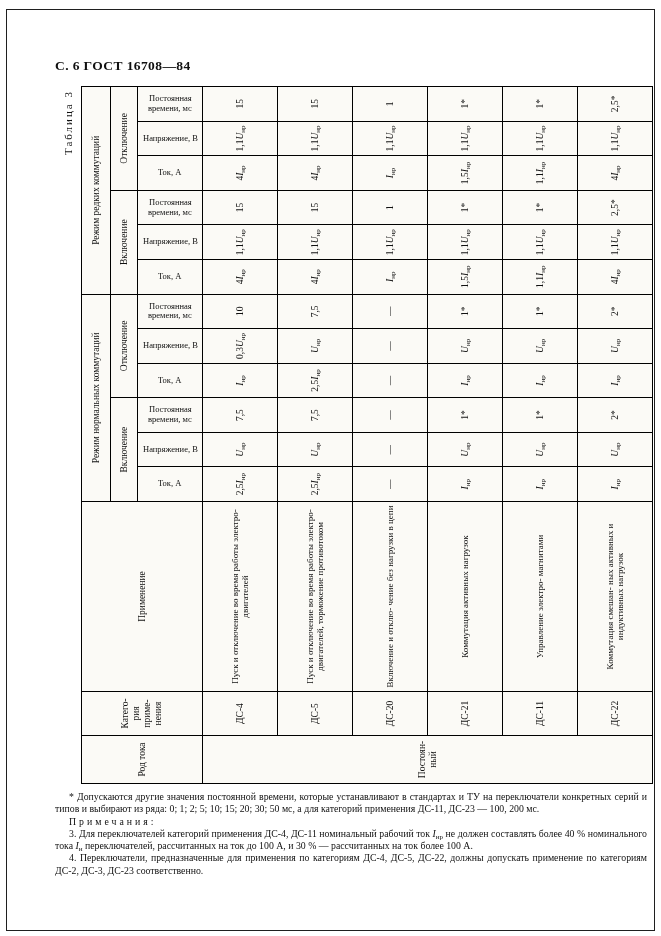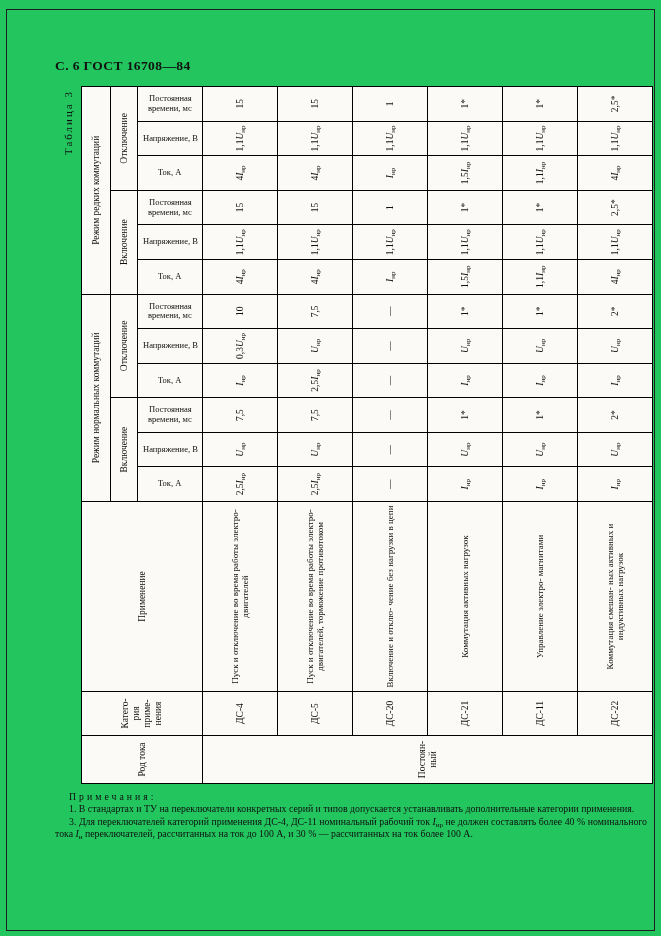--- a/index.html
+++ b/index.html
@@ -4,21 +4,21 @@
 <style>
   html,body{margin:0;padding:0;}
   body{
     width:661px;height:936px;overflow:hidden;
     background:#e9e7e2;
     font-family:"Liberation Serif","DejaVu Serif",serif;
     color:#111;
   }
   .page{
     position:relative;width:661px;height:936px;
-    background:#22c55e;
+    background:#ffffff;
   }
   .frame{
     position:absolute;left:6px;top:9px;right:6px;bottom:5px;
     border:1px solid #1f1f1f;pointer-events:none;
   }
   .page-header{
     position:absolute;left:55px;top:58px;
     font-size:13.5px;font-weight:bold;letter-spacing:.4px;white-space:nowrap;
   }
   
@@ -228,17 +228,18 @@
             <td class="val">4<i>I</i><sub>нр</sub></td>
             <td class="val">1,1<i>U</i><sub>нр</sub></td>
             <td class="val">2,5*</td>
           </tr>
         </tbody>
       </table>
     </div>
   </div>
 
   <div class="notes">
+    <p class="fn">* Допускаются другие значения постоянной времени, которые устанавливают в стандартах и ТУ на переключатели конкретных серий и типов и выбирают из ряда: 0; 1; 2; 5; 10; 15; 20; 30; 50 мс, а для категорий применения ДС-11, ДС-23 — 100, 200 мс.</p>
     <p class="fn-head">Примечания:</p>
-    <p class="fn">1. В стандартах и ТУ на переключатели конкретных серий и типов допускается устанавливать дополнительные категории применения.</p>
     <p class="fn">3. Для переключателей категорий применения ДС-4, ДС-11 номинальный рабочий ток <i>I</i><sub>нр</sub> не должен составлять более 40 % номинального тока <i>I</i><sub>н</sub> переключателей, рассчитанных на ток до 100 А, и 30 % — рассчитанных на ток более 100 А.</p>
+    <p class="fn">4. Переключатели, предназначенные для применения по категориям ДС-4, ДС-5, ДС-22, должны допускать применение по категориям ДС-2, ДС-3, ДС-23 соответственно.</p>
   </div>
 </div>
 
 </body></html>

